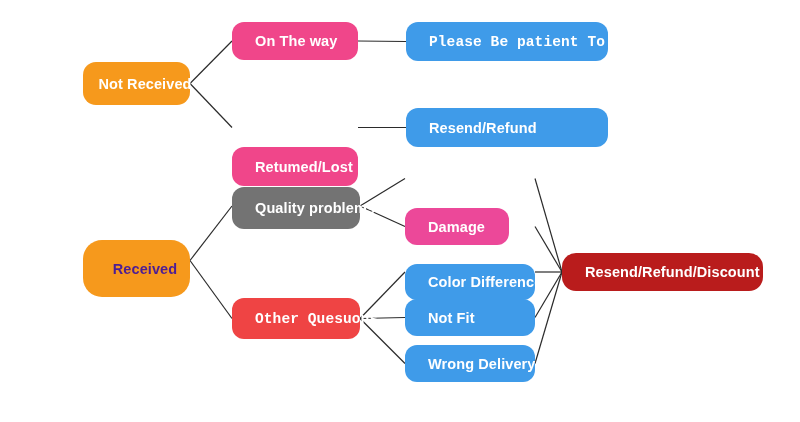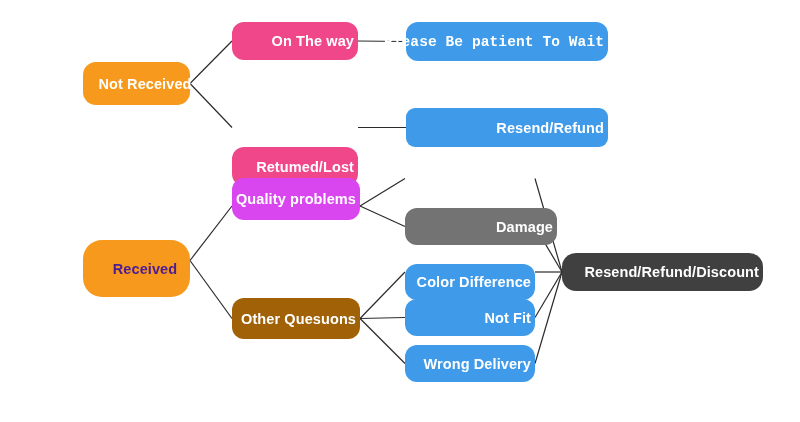--- a/index.html
+++ b/index.html
@@ -14,22 +14,22 @@
   }
   .connector-layer {
     position: absolute;
     left: 0; top: 0;
     width: 800px; height: 422px;
   }
   .node {
     position: absolute;
     display: flex;
     align-items: center;
-    justify-content: flex-end;
-    padding-left: 0;
+    justify-content: flex-start;
+    padding-left: 23px;
     padding-right: 4px;
     border-radius: 12px;
     color: #ffffff;
     font-size: 14.5px;
     font-weight: bold;
     white-space: nowrap;
     letter-spacing: 0.1px;
   }
   .node--orange {
     justify-content: center;
@@ -65,40 +65,40 @@
     </div>
     <div class="node node--pink" style="left: 232px; top: 22px; width: 126px; height: 38px; background: rgb(240, 70, 138); color: rgb(255, 255, 255);">
       <span>On The way</span>
     </div>
     <div class="node node--blue" style="left: 406px; top: 22px; width: 202px; height: 39px; background: rgb(63, 155, 233); color: rgb(255, 255, 255); font-family: Liberation Mono, monospace;">
       <span>Please Be patient To Wait</span>
     </div>
     <div class="node node--pink" style="left: 232px; top: 108px; width: 126px; height: 39px; background: rgb(240, 70, 138); color: rgb(255, 255, 255); margin-top: 39px;">
       <span>Retumed/Lost</span>
     </div>
-    <div class="node node--blue" style="left: 406px; top: 108px; width: 202px; height: 39px; background: rgb(63, 155, 233); color: rgb(255, 255, 255); border-radius: 9px;">
+    <div class="node node--blue" style="left: 406px; top: 108px; width: 202px; height: 39px; background: rgb(63, 155, 233); color: rgb(255, 255, 255);">
       <span>Resend/Refund</span>
     </div>
     <div class="node node--orange" style="left: 83px; top: 240px; width: 107px; height: 57px; background: rgb(246, 153, 28); color: #4c1d95; border-radius: 19px;">
       <span>Received</span>
     </div>
-    <div class="node node--pink" style="left: 232px; top: 178px; width: 128px; height: 42px; background: #d946ef; color: rgb(255, 255, 255);">
+    <div class="node node--pink" style="left: 232px; top: 187px; width: 128px; height: 42px; background: #737373; color: rgb(255, 255, 255);">
       <span>Quality problems</span>
     </div>
-    <div class="node node--pink" style="left: 232px; top: 298px; width: 128px; height: 41px; background: #a16207; color: rgb(255, 255, 255);">
+    <div class="node node--pink" style="left: 232px; top: 298px; width: 128px; height: 41px; background: #ef4444; color: rgb(255, 255, 255); font-family: Liberation Mono, monospace;">
       <span>Other Quesuons</span>
     </div>
-    <div class="node node--blue" style="left: 405px; top: 208px; width: 152px; height: 37px; background: #737373; color: rgb(255, 255, 255);">
+    <div class="node node--blue" style="left: 405px; top: 208px; width: 104px; height: 37px; background: #ec4899; color: rgb(255, 255, 255);">
       <span>Damage</span>
     </div>
     <div class="node node--blue" style="left: 405px; top: 264px; width: 130px; height: 36px; background: rgb(63, 155, 233); color: rgb(255, 255, 255);">
       <span>Color Difference</span>
     </div>
     <div class="node node--blue" style="left: 405px; top: 299px; width: 130px; height: 37px; background: rgb(63, 155, 233); color: rgb(255, 255, 255);">
       <span>Not Fit</span>
     </div>
     <div class="node node--blue" style="left: 405px; top: 345px; width: 130px; height: 37px; background: rgb(63, 155, 233); color: rgb(255, 255, 255);">
       <span>Wrong Delivery</span>
     </div>
-    <div class="node node--magenta" style="left: 562px; top: 253px; width: 201px; height: 38px; background: #404040; color: rgb(255, 255, 255);">
+    <div class="node node--magenta" style="left: 562px; top: 253px; width: 201px; height: 38px; background: #b91c1c; color: rgb(255, 255, 255);">
       <span>Resend/Refund/Discount</span>
     </div>
   </div>
 
 </body></html>

